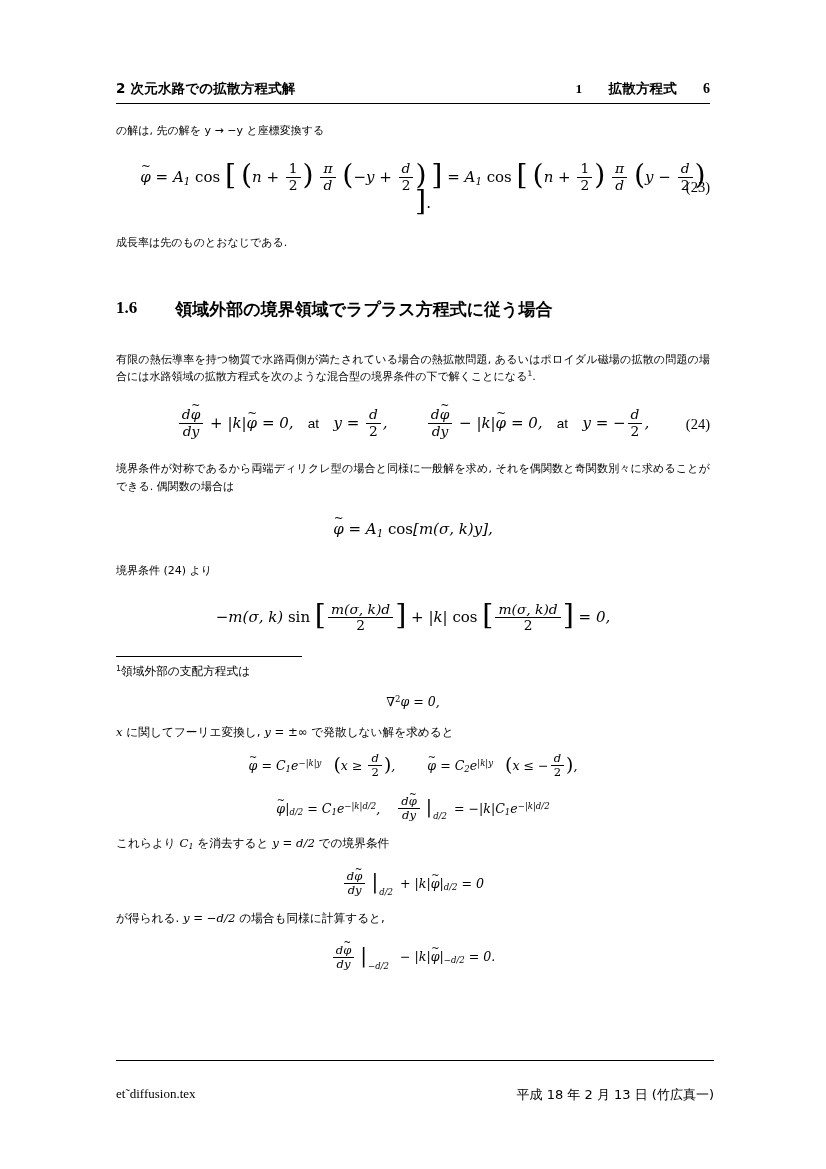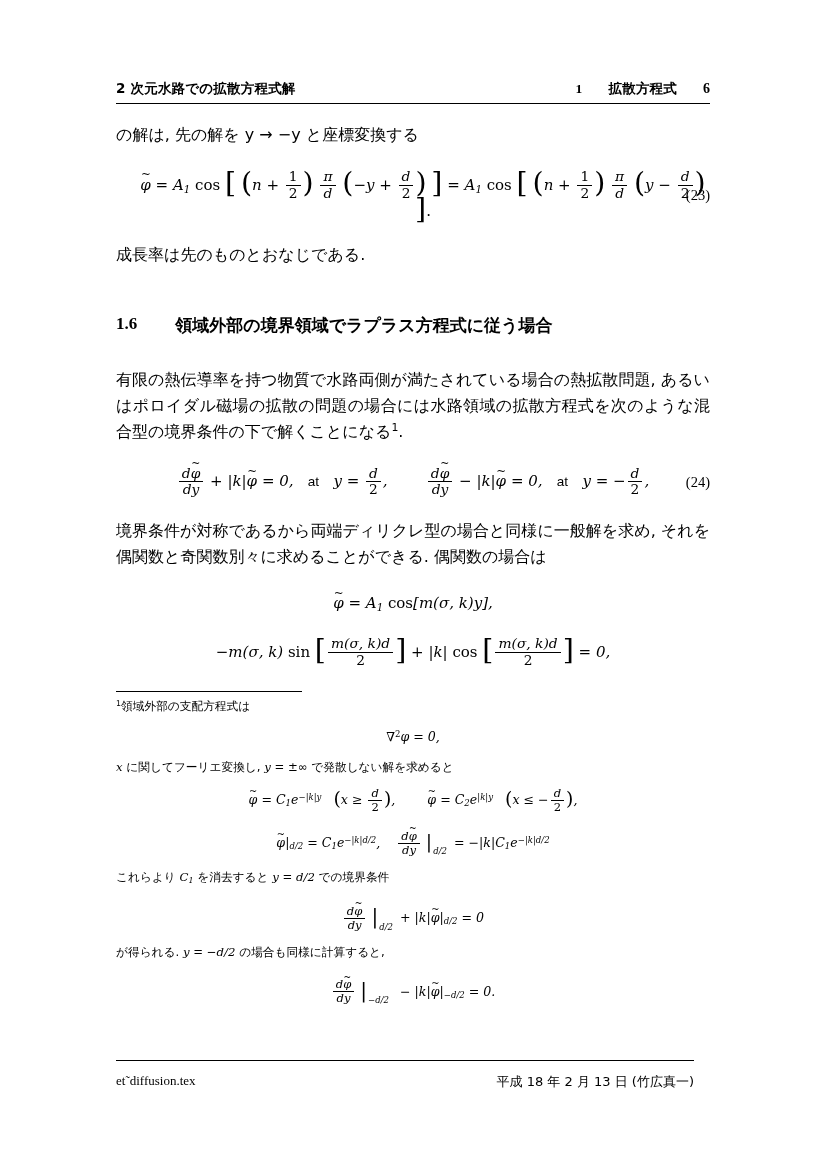--- a/index.html
+++ b/index.html
@@ -41,21 +41,21 @@
   .header-right {
     display: flex;
     align-items: baseline;
     gap: 26px;
   }
   .header-sec { letter-spacing: 0.2px; }
   .header-pageno { font-size: 14px; }
 
   
   .para {
-    font-size: 16px;
+    font-size: 11px;
     line-height: 1.62;
     text-align: justify;
     margin: 0;
   }
   .mt18 { margin-top: 18px; }
 
   .section-head {
     font-weight: bold;
     font-size: 17px;
     margin-top: 46px;
@@ -157,24 +157,24 @@
     font-style: italic;
     font-size: 12.6px;
     margin: 11px 0;
   }
   .fn-para { margin: 9px 0 0 0; }
 
   
   .footer {
     position: absolute;
     left: 116px;
-    right: 132px;
+    right: 112px;
     top: 1060px;
     border-top: 1.1px solid #000;
-    padding-top: 12px;
+    padding-top: 25px;
     display: flex;
     justify-content: space-between;
     font-size: 13px;
   }
   .footer-left { font-family: "Liberation Serif", serif; }
   .footer-right { font-family: "Liberation Serif", serif; }
   .jp { font-family: "DejaVu Sans", sans-serif; }
 </style>
 </head>
 <body>
@@ -267,20 +267,21 @@
     </div>
 
     <p class="para jp" style="margin-top:12px;">境界条件が対称であるから両端ディリクレ型の場合と同様に一般解を求め, それを偶関数と奇関数別々に求めることができる. 偶関数の場合は</p>
 
     <div class="mathline" style="margin-top:24px;margin-bottom:24px;">
       <span class="m">
         <span class="tilde-wrap">φ</span> = A<span class="sub">1</span> <span class="up">cos</span>[m(σ, k)y],
       </span>
     </div>
 
+    <p class="para jp" style="margin-top:12px;">境界条件 (24) より</p>
 
     <div class="mathline" style="margin-top:22px;margin-bottom:4px;">
       <span class="m">
         −m(σ, k) <span class="up">sin</span>
         <span class="bigbr">[</span><span class="frac">
             <span class="num">m(σ, k)d</span>
             <span class="den up">2</span>
           </span><span class="bigbr">]</span>
         + |k| <span class="up">cos</span>
         <span class="bigbr">[</span><span class="frac">

